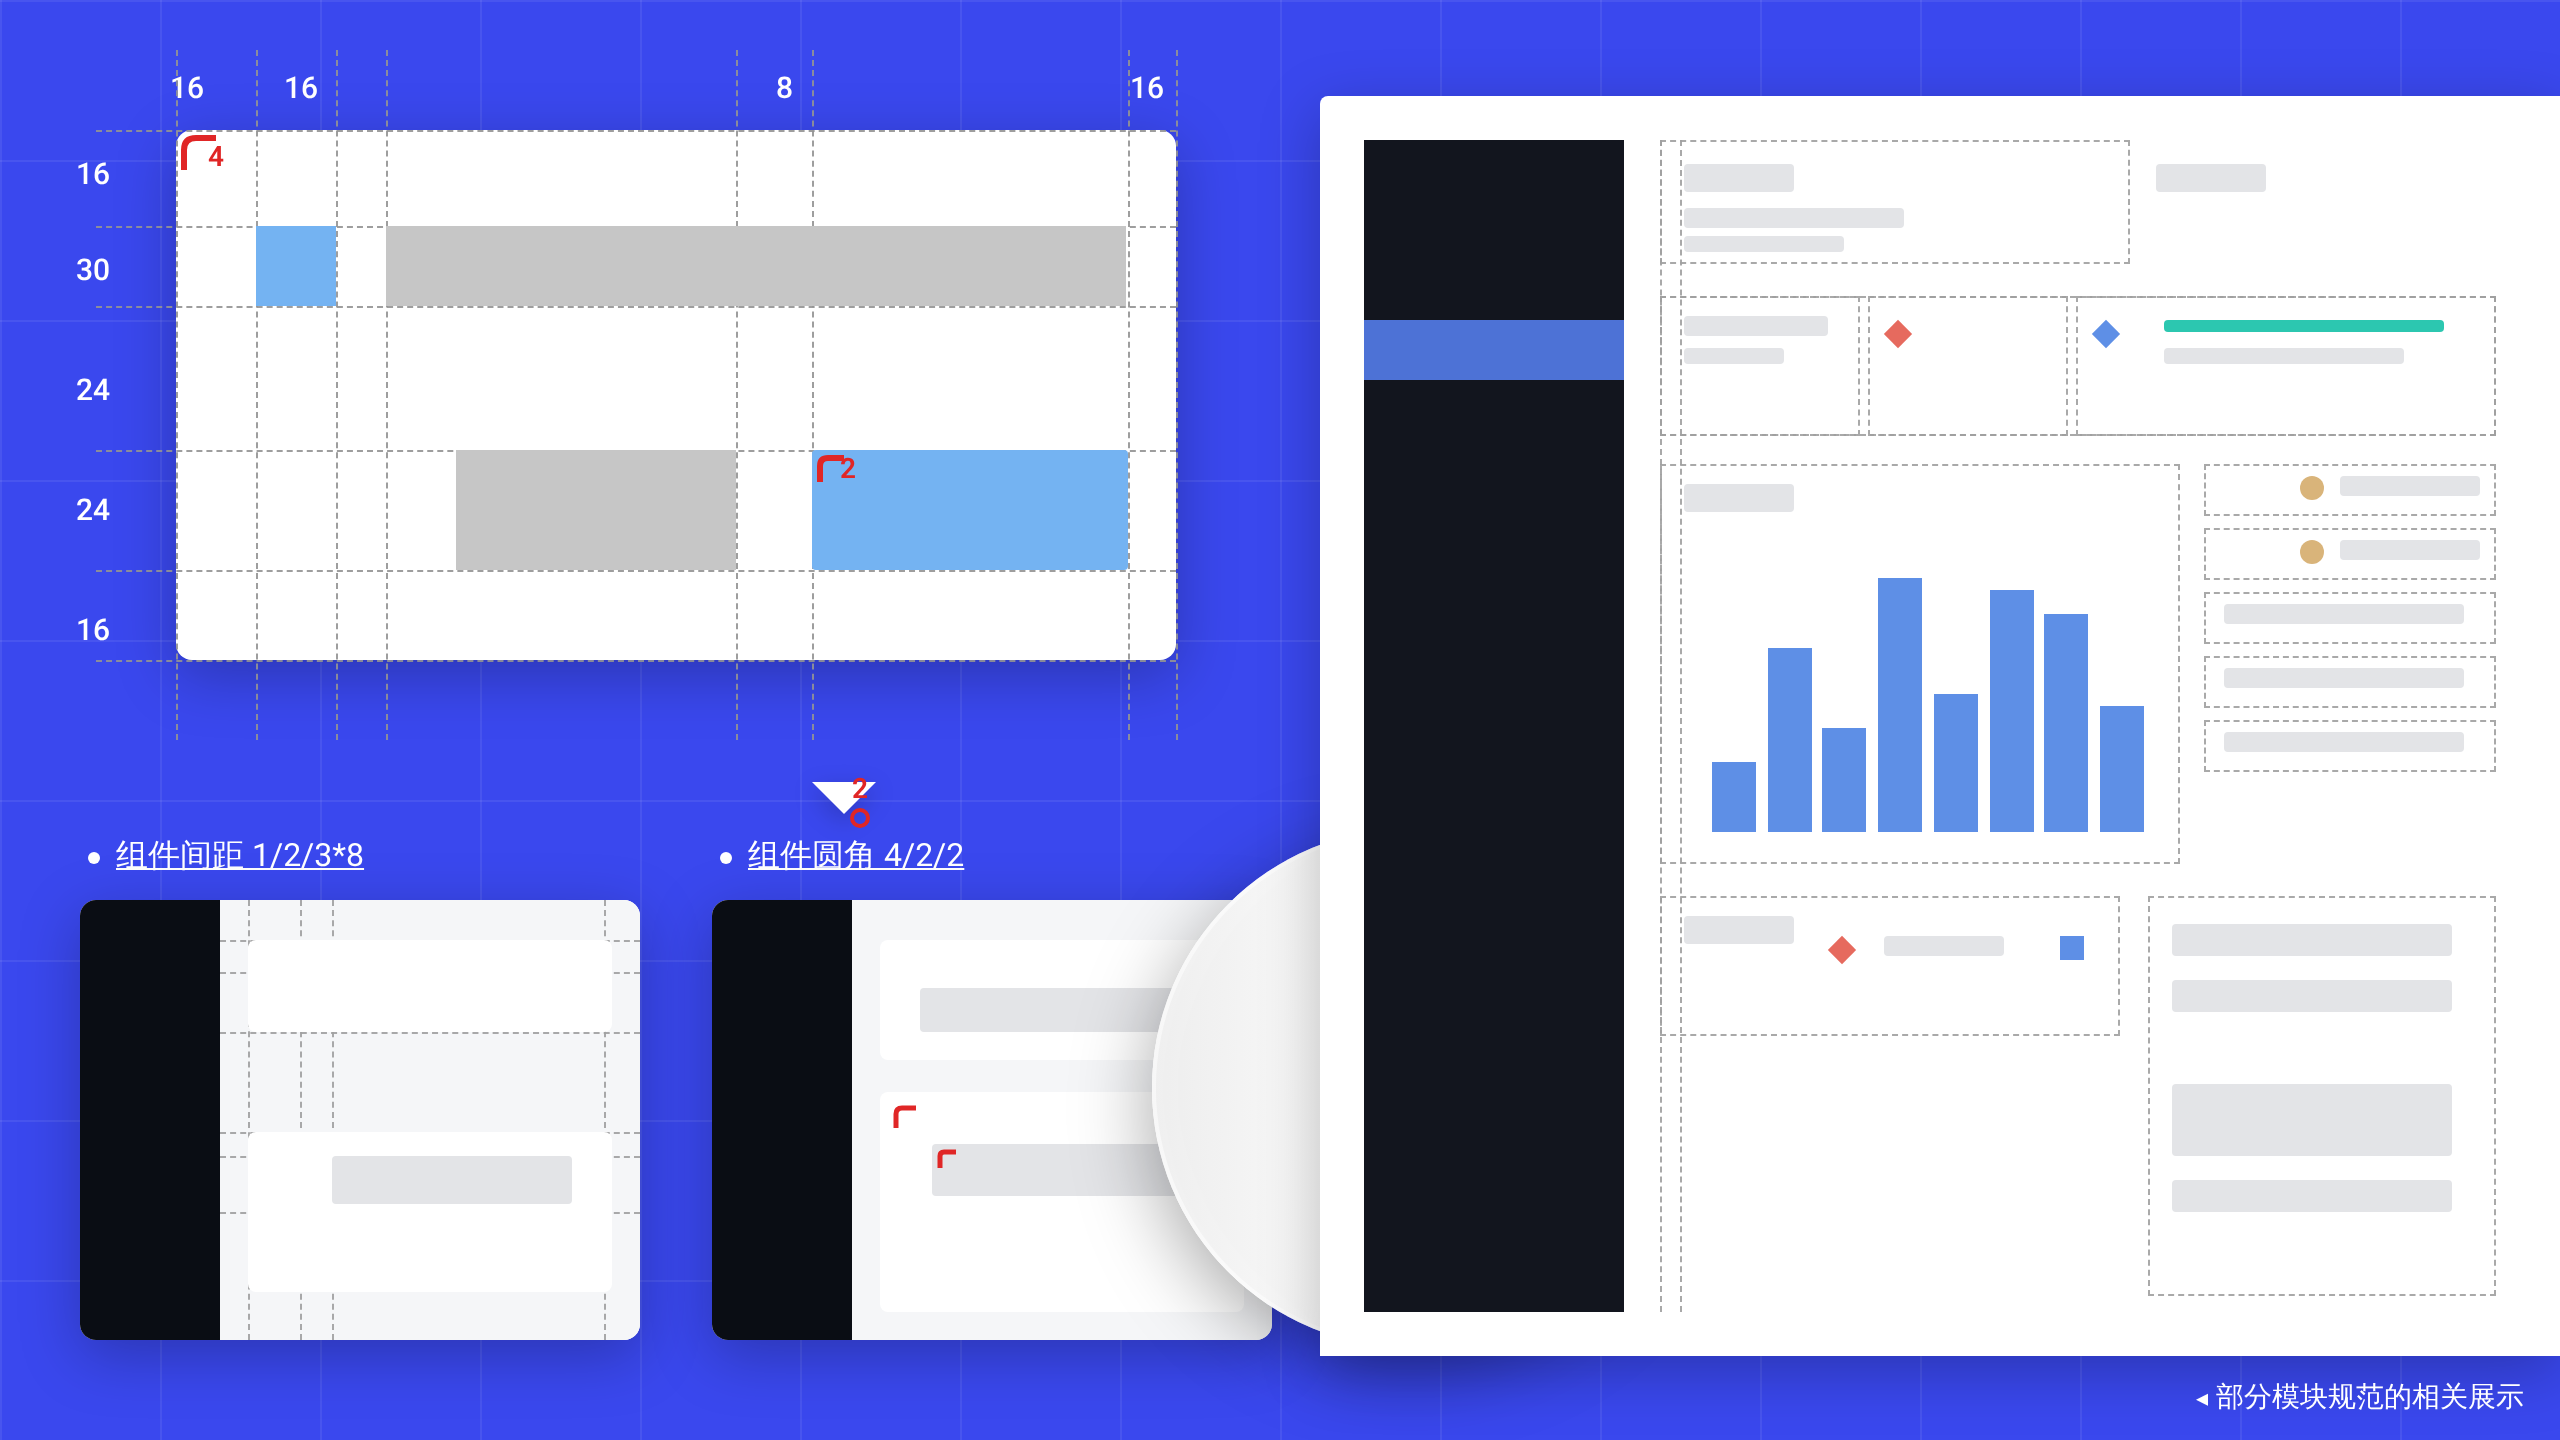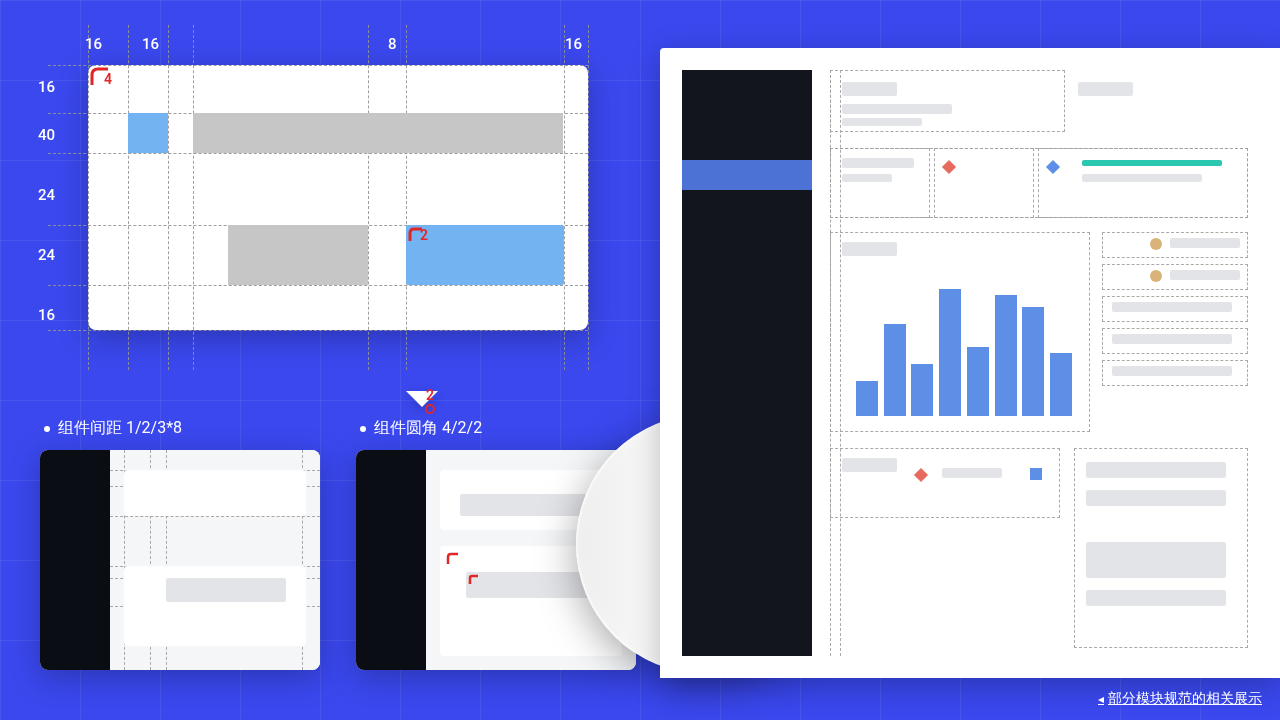--- a/index.html
+++ b/index.html
@@ -25,21 +25,21 @@
   .card-a .guide-v{position:absolute;top:-40px;bottom:-40px;width:0;border-left:1px dashed rgba(148,148,148,.9);}
   .card-a .guide-h{position:absolute;left:-40px;right:0;height:0;border-top:1px dashed rgba(148,148,148,.9);}
 
   .radius-mark{position:absolute;color:#E02626;font-size:14px;font-weight:600;}
   .radius-mark svg{position:absolute;}
 
   .speech-tip{position:absolute;left:318px;top:326px;}
   .speech-tip .tri{width:0;height:0;border-left:16px solid transparent;border-right:16px solid transparent;border-top:16px solid #fff;filter:drop-shadow(0 4px 6px rgba(0,0,0,.2));}
 
   
-  .sec-label{position:absolute;font-size:16px;color:#fff;display:flex;align-items:center;gap:8px;}
+  .sec-label{position:absolute;font-size:16px;color:#fff;display:flex;align-items:center;gap:8px;text-decoration:underline;}
   .sec-label::before{content:"";width:6px;height:6px;background:#fff;border-radius:50%;}
 
   
   .smcard{position:absolute;width:280px;height:220px;background:#fff;border-radius:8px;overflow:hidden;box-shadow:0 8px 30px rgba(0,0,0,.25);}
   .smcard .sidebar{position:absolute;left:0;top:0;bottom:0;width:70px;background:#0A0D14;}
   .smcard .content{position:absolute;left:70px;right:0;top:0;bottom:0;background:#F5F6F8;}
   .smcard .line{position:absolute;height:0;border-top:1px dashed rgba(160,160,160,.9);left:0;right:0;}
   .smcard .vline{position:absolute;width:0;border-left:1px dashed rgba(160,160,160,.9);top:0;bottom:0;}
   .smcard .panel{position:absolute;background:#fff;border-radius:4px;}
   .smcard .ph{position:absolute;background:#E3E4E7;border-radius:2px;}
@@ -52,34 +52,34 @@
   }
 
   
   .mock{position:absolute;right:0;top:48px;width:620px;height:630px;background:#fff;border-top-left-radius:4px;box-shadow:0 8px 30px rgba(0,0,0,.25);overflow:hidden;}
   .mock .side{position:absolute;left:22px;top:22px;width:130px;bottom:22px;background:#12151E;}
   .mock .side .active{position:absolute;left:0;right:0;top:90px;height:30px;background:#4D72D6;}
   .mock .mg{position:absolute;border:1px dashed rgba(160,160,160,.9);}
   .mock .ghost{position:absolute;background:#E3E4E7;border-radius:2px;}
   .mock .bar{position:absolute;background:#5E8FE6;bottom:0;width:22px;}
 
-  .caption{position:absolute;right:18px;bottom:12px;color:#fff;font-size:14px;display:flex;align-items:center;gap:4px;text-decoration:underline;}
+  .caption{position:absolute;right:18px;bottom:12px;color:#fff;font-size:14px;display:flex;align-items:center;gap:4px;}
   .caption::before{content:"◂";font-size:12px;}
 </style>
 </head>
 <body>
 <div class="grid"></div>
 
 <div class="measure" style="left:85px;top:35px;">16</div>
 <div class="measure" style="left:142px;top:35px;">16</div>
 <div class="measure" style="left:388px;top:35px;">8</div>
 <div class="measure" style="left:565px;top:35px;">16</div>
 
 <div class="measure" style="left:38px;top:78px;">16</div>
-<div class="measure" style="left:38px;top:126px;">40</div>
+<div class="measure" style="left:38px;top:126px;">30</div>
 <div class="measure" style="left:38px;top:186px;">24</div>
 <div class="measure" style="left:38px;top:246px;">24</div>
 <div class="measure" style="left:38px;top:306px;">16</div>
 
 <div class="card-a">
 
   <div class="guide-v" style="left:0;"></div>
   <div class="guide-v" style="left:40px;"></div>
   <div class="guide-v" style="left:80px;"></div>
   <div class="guide-v" style="left:105px;"></div>

